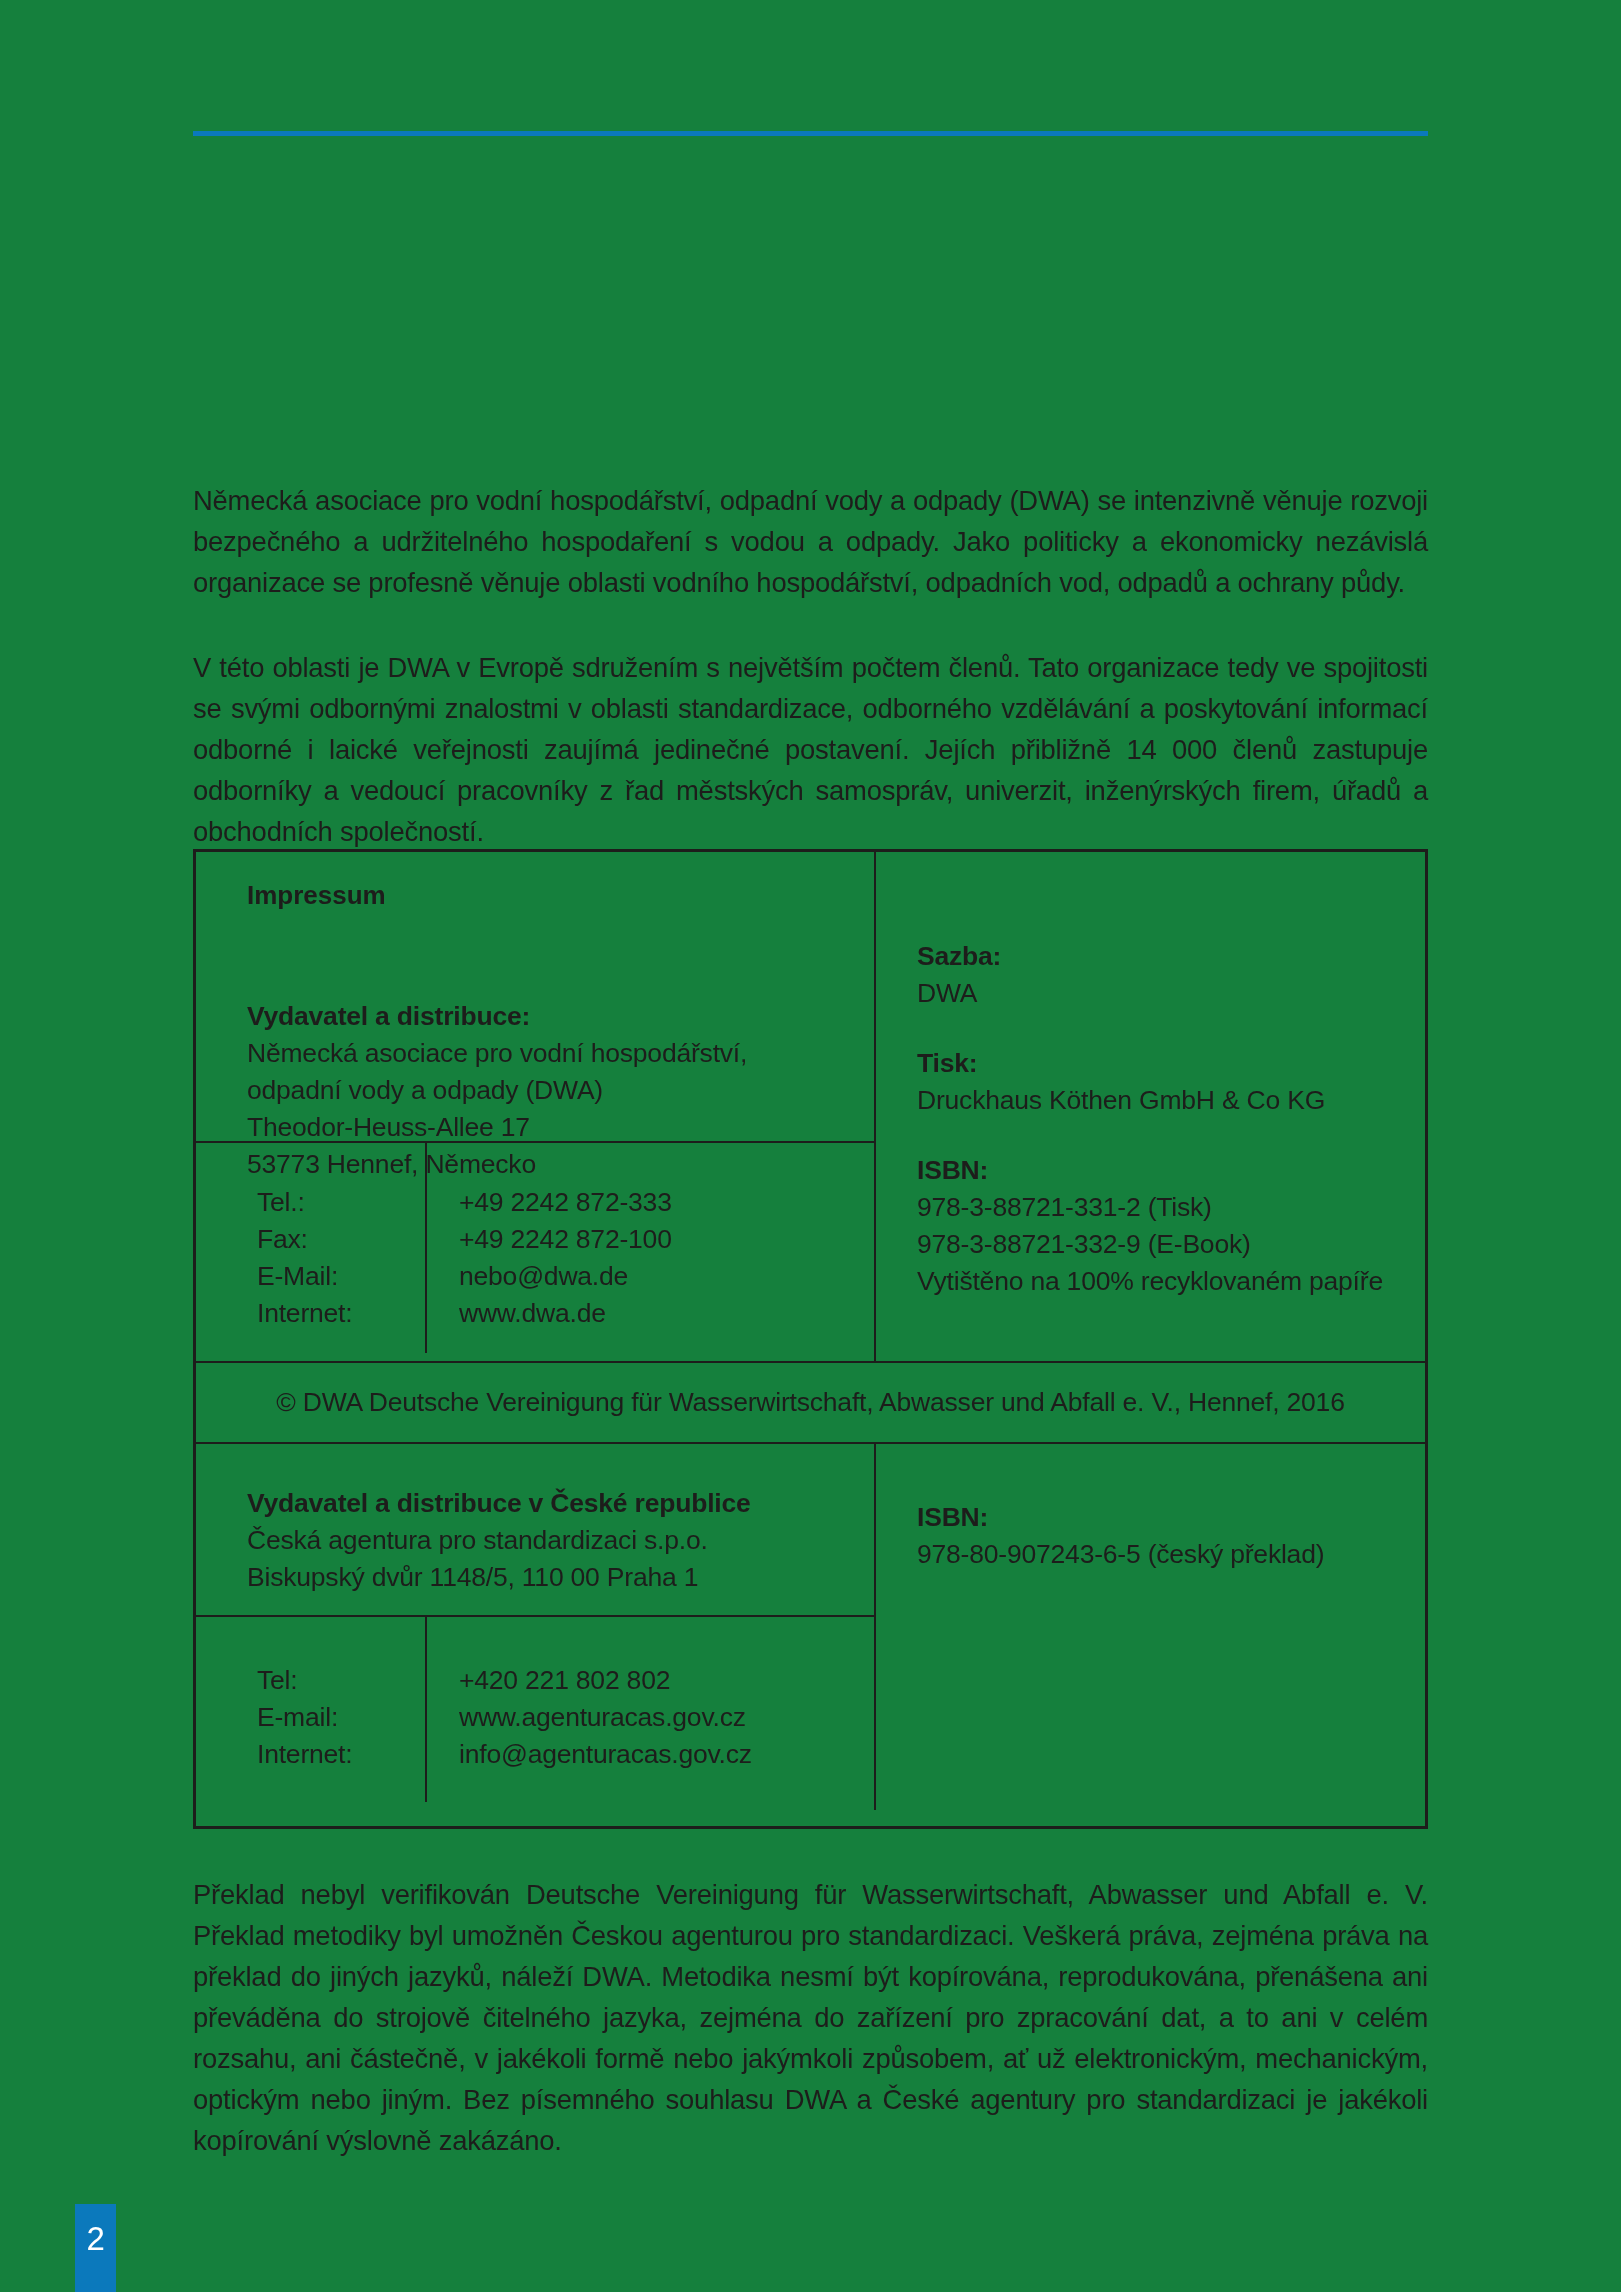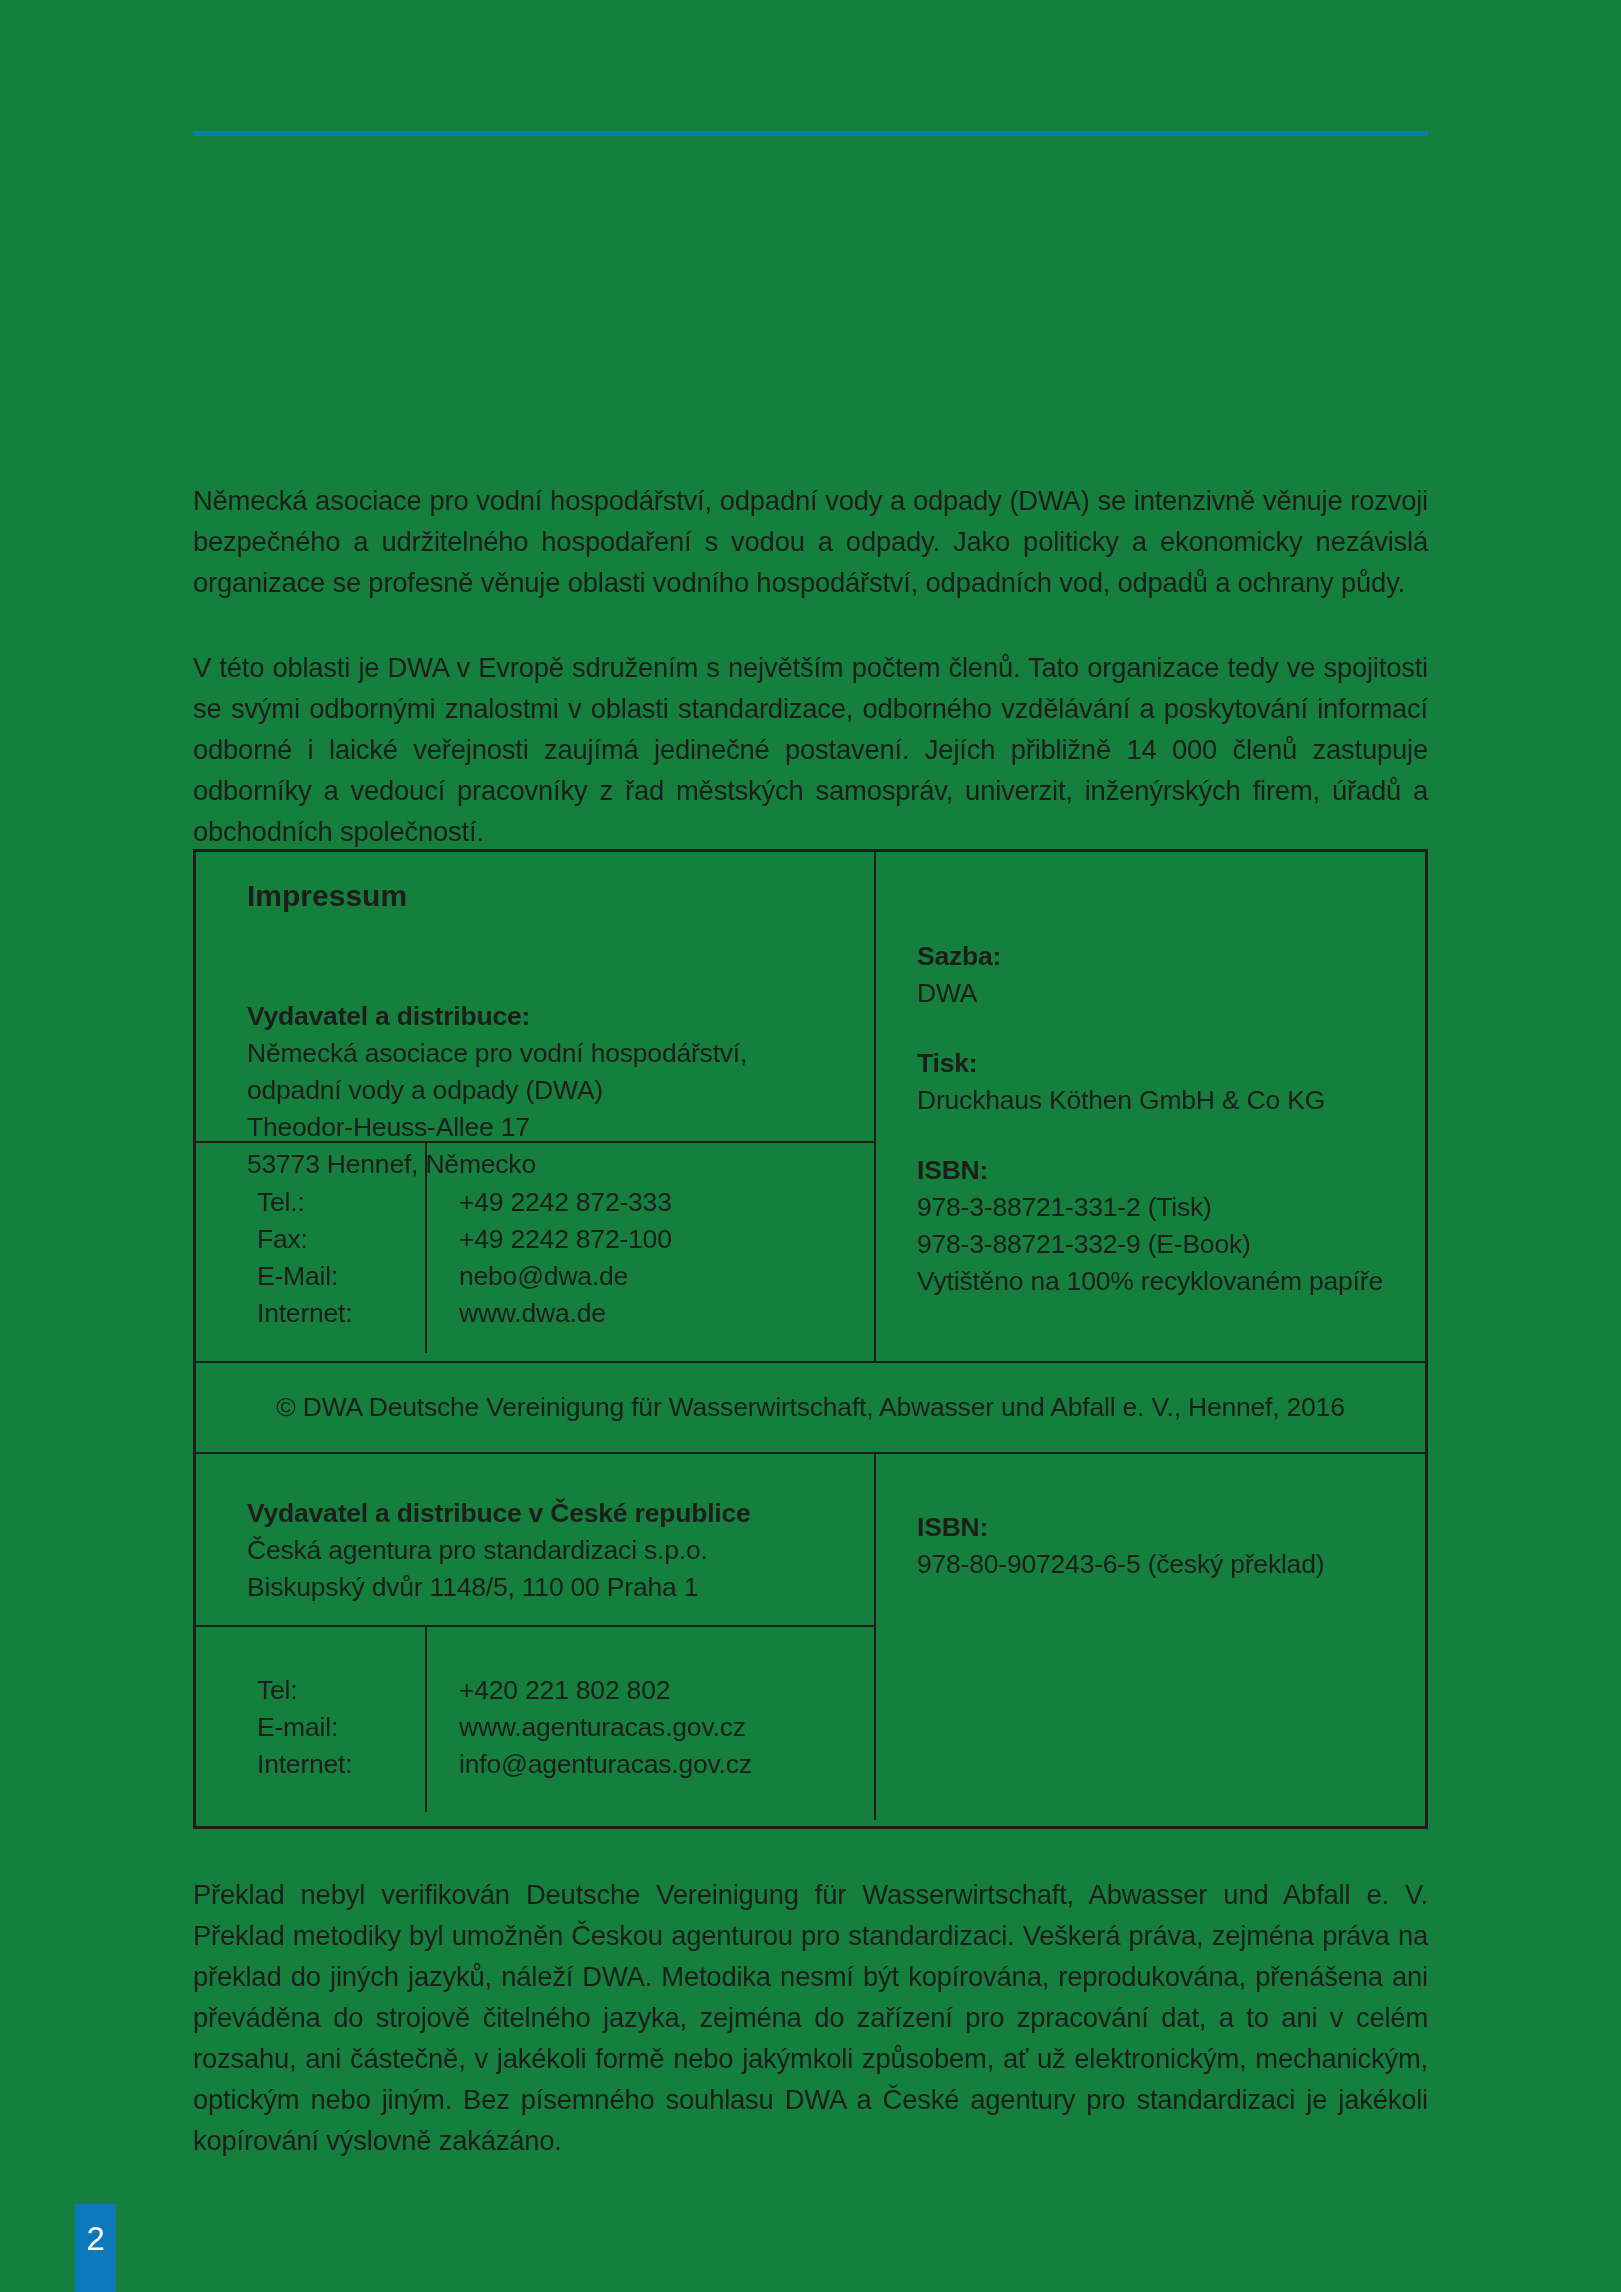--- a/index.html
+++ b/index.html
@@ -26,30 +26,30 @@
   
   .imp-box {
     position:absolute; left:193px; top:849px;
     width:1235px; height:980px;
     border:3.9px solid #1d1d1b;
     box-sizing:border-box;
     font-size:26.5px; line-height:37px;
   }
   .imp-row1 { display:flex; height:509px; }
   .imp-row2 {
-    height:93px; box-sizing:border-box;
+    height:83px; box-sizing:border-box;
     border-top:2.9px solid #1d1d1b; border-bottom:2.9px solid #1d1d1b;
     display:flex; align-items:center; justify-content:center;
     text-align:center;
   }
   .imp-row3 { display:flex; height:366px; }
   .imp-left  { width:678px; position:relative; box-sizing:border-box; }
   .imp-right { flex:1; border-left:2.9px solid #1d1d1b; box-sizing:border-box; padding-left:41px; }
 
-  .imp-title { font-size:30px; font-weight:bold; line-height:43px; letter-spacing:0; }
+  .imp-title { font-size:26px; font-weight:bold; line-height:43px; letter-spacing:0; }
   .imp-left-pad { padding:21.6px 29px 0 51px; }
   .bold { font-weight:bold; }
   .pub-heading { margin-top:81px; }
 
   .contact-table {
     position:absolute; left:0; right:0; bottom:8px;
     border-top:2.9px solid #1d1d1b;
     display:flex;
   }
   .ct-1 { height:210px; }

